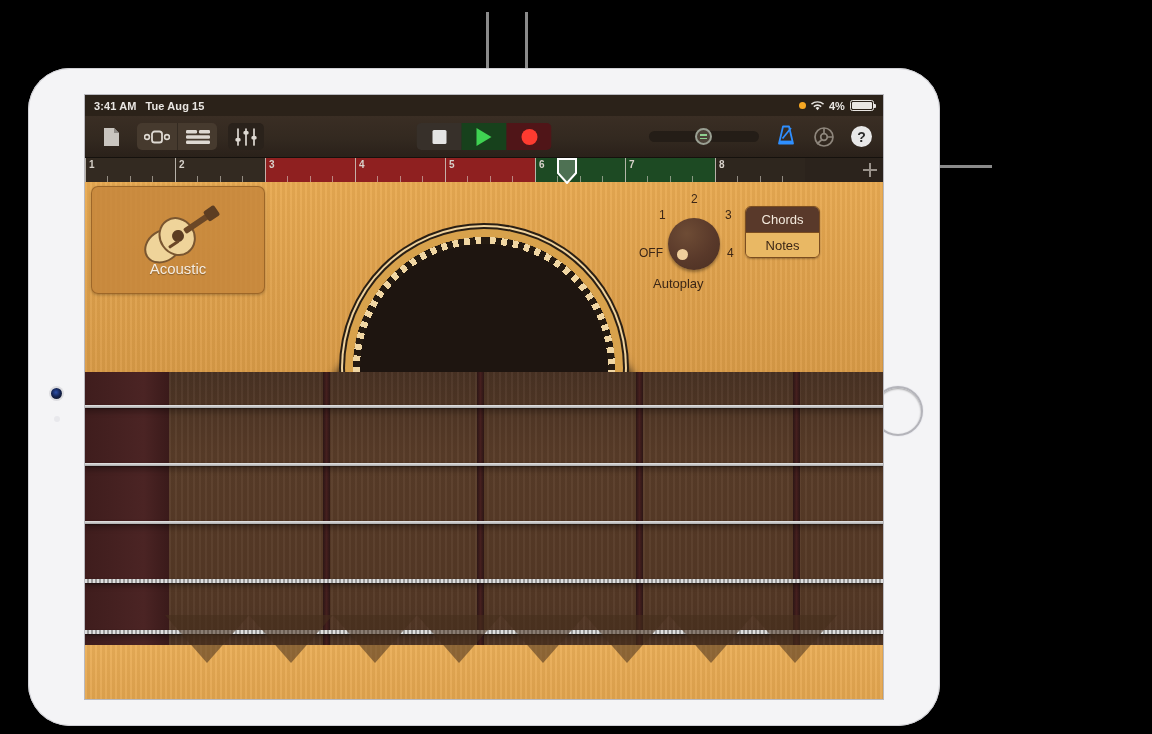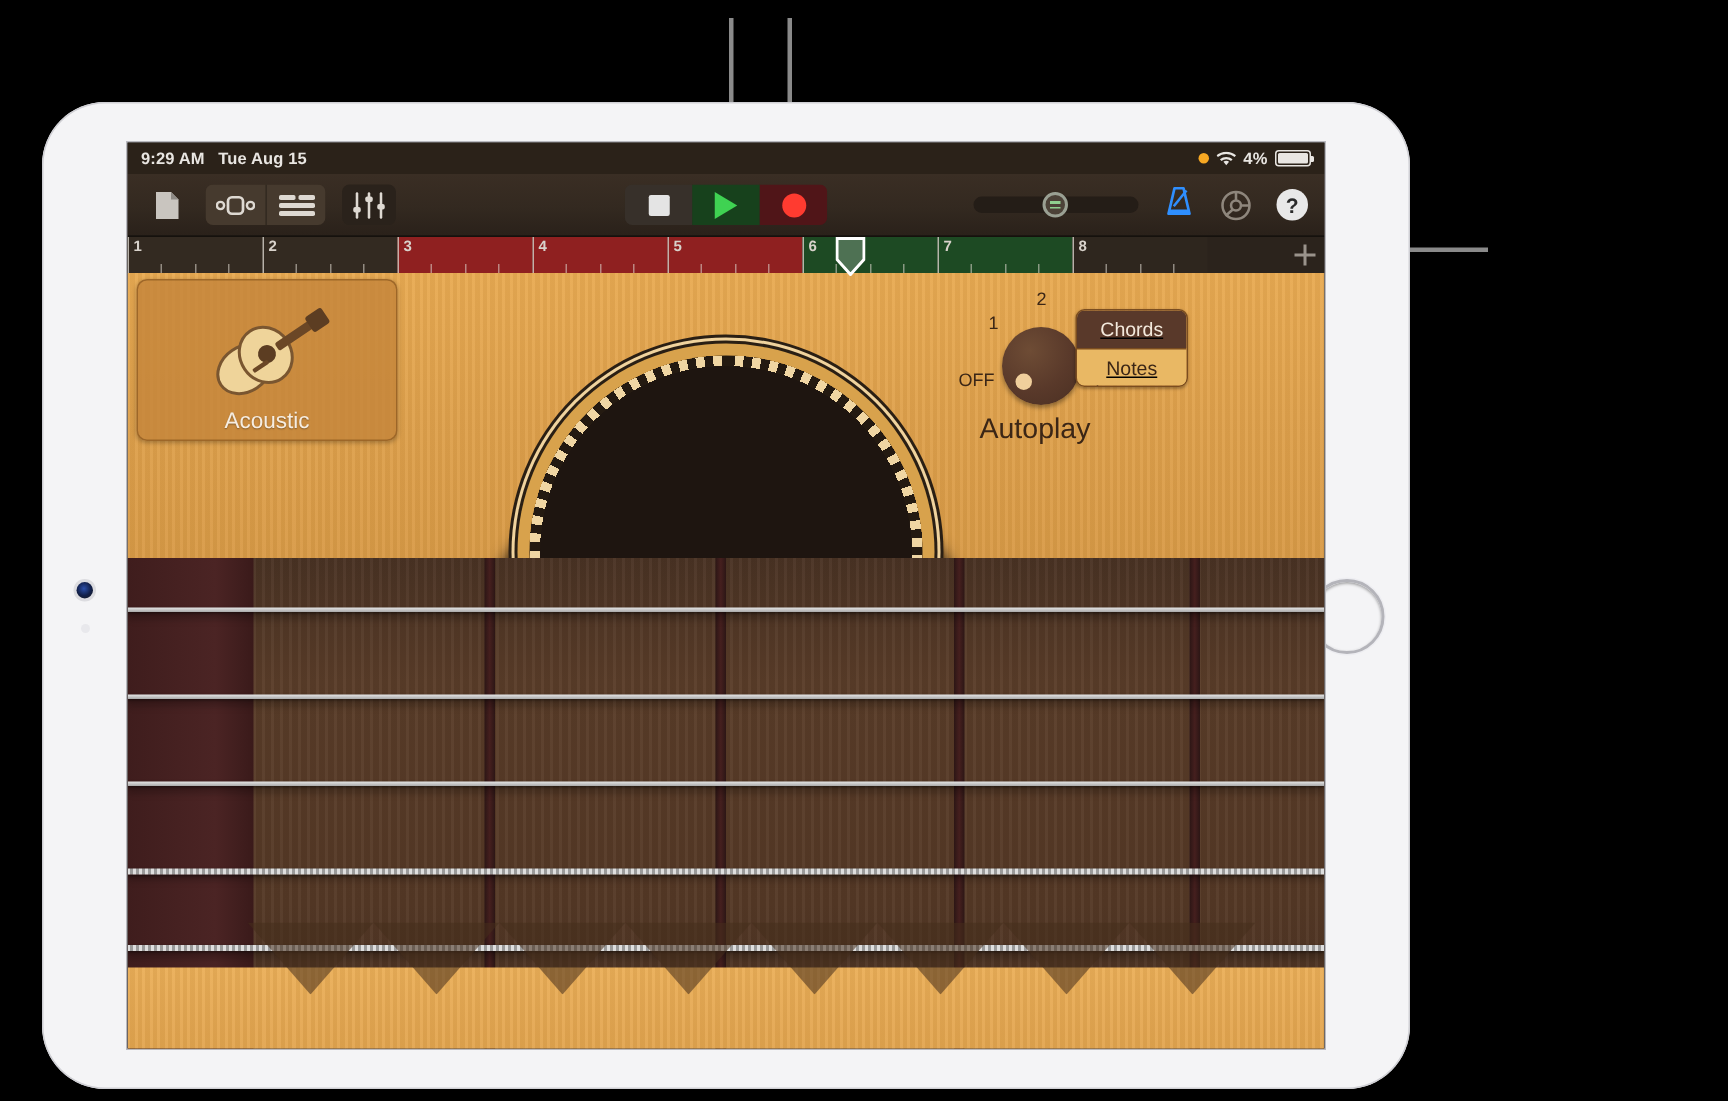--- a/index.html
+++ b/index.html
@@ -171,48 +171,47 @@
     width: 310px; height: 150px; background: #241a12; filter: blur(5px); border-radius: 50% 50% 0 0 / 60% 60% 0 0;
   }
 
   
   #picker {
     position: absolute; left: 6px; top: 4px; width: 174px; height: 108px;
     background: rgba(196,133,58,.82);
     border: 1px solid rgba(120,72,24,.55);
     border-radius: 7px;
     display: flex; flex-direction: column; align-items: center; justify-content: flex-end;
-    padding-bottom: 4px; cursor: pointer;
+    padding-bottom: 16px; cursor: pointer;
     box-shadow: 0 1px 3px rgba(0,0,0,.25);
   }
   #picker .label { color: #f6ede1; font-size: 15px; text-shadow: 0 1px 1px rgba(0,0,0,.35); }
   #picker svg { position: absolute; top: 12px; left: 50%; transform: translateX(-50%); }
 
   
   #autoplay { position: absolute; left: 556px; top: 8px; width: 94px; height: 104px; }
   #knob {
     position: absolute; left: 27px; top: 28px; width: 52px; height: 52px; border-radius: 50%;
     background: radial-gradient(circle at 36% 30%, #6e4c35 0%, #59392a 55%, #4a2f22 100%);
     box-shadow: 0 2px 3px rgba(0,0,0,.35); cursor: pointer;
   }
   #knob-dot { position: absolute; left: 9px; top: 31px; width: 11px; height: 11px; border-radius: 50%; background: #f0cf9c; }
   .knob-lbl { position: absolute; font-size: 12px; color: #3b2616; }
   #lbl-off { left: -2px; top: 56px; }
   #lbl-1 { left: 18px; top: 18px; }
   #lbl-2 { left: 50px; top: 2px; }
   #lbl-3 { left: 84px; top: 18px; }
   #lbl-4 { left: 86px; top: 56px; }
-  #lbl-autoplay { left: 12px; top: 86px; font-size: 19px; color: #3b2616; }
+  #lbl-autoplay { left: 12px; top: 86px; font-size: 13px; color: #3b2616; }
 
   
   #mode-toggle {
-    position: absolute; left: 632px; top: 24px; width: 75px;
+    position: absolute; left: 660px; top: 24px; width: 75px;
     border: 1px solid #7a4d20; border-radius: 6px; overflow: hidden;
     box-shadow: 0 1px 2px rgba(0,0,0,.3);
-    text-decoration: underline;
   }
   #mode-toggle div { height: 25px; display: flex; align-items: center; justify-content: center; font-size: 13px; cursor: pointer; }
   #mode-chords { background: #59392a; color: #f3e9dc; }
   #mode-notes  { background: #e9b864; color: #3b2616; border-top: 1px solid #7a4d20; }
 
   
   #fretboard { position: absolute; left: 0; right: 0; top: 190px; bottom: 0; overflow: hidden; }
   #fb-bg {
     position: absolute; inset: 0;
     background:
@@ -248,21 +247,21 @@
 
   <div id="device">
     <div id="camera"></div>
     <div id="light-sensor"></div>
     <div id="home-button"></div>
 
     <div id="device-inner">
 
       <div id="statusbar">
         <div class="left">
-          <span>9:29 AM</span>
+          <span>3:41 AM</span>
           <span>Tue Aug 15</span>
         </div>
         <div class="right">
           <span class="orange-dot"></span>
           <span class="wifi">
             <svg width="13" height="10" viewBox="0 0 13 10">
                 <path d="M6.5 9.2 4.6 6.9a3 3 0 0 1 3.8 0Z" fill="#e9e6e2"></path>
                 <path d="M6.5 5.1a5 5 0 0 0-3.2 1.2l-1-1.2a6.6 6.6 0 0 1 8.4 0l-1 1.2A5 5 0 0 0 6.5 5.1Z" fill="#e9e6e2"></path>
                 <path d="M6.5 1.6A8.6 8.6 0 0 0 .9 3.7L0 2.5a10.2 10.2 0 0 1 13 0l-.9 1.2a8.6 8.6 0 0 0-5.6-2.1Z" fill="#e9e6e2"></path>
               </svg>

